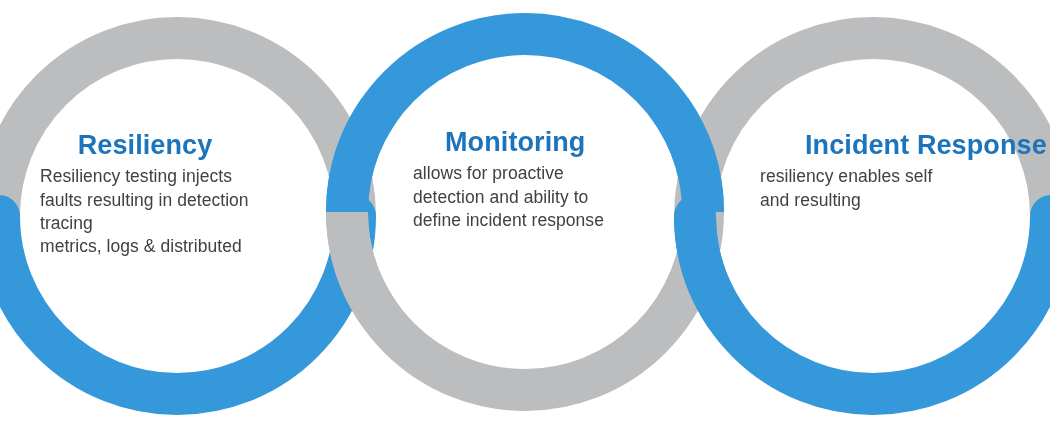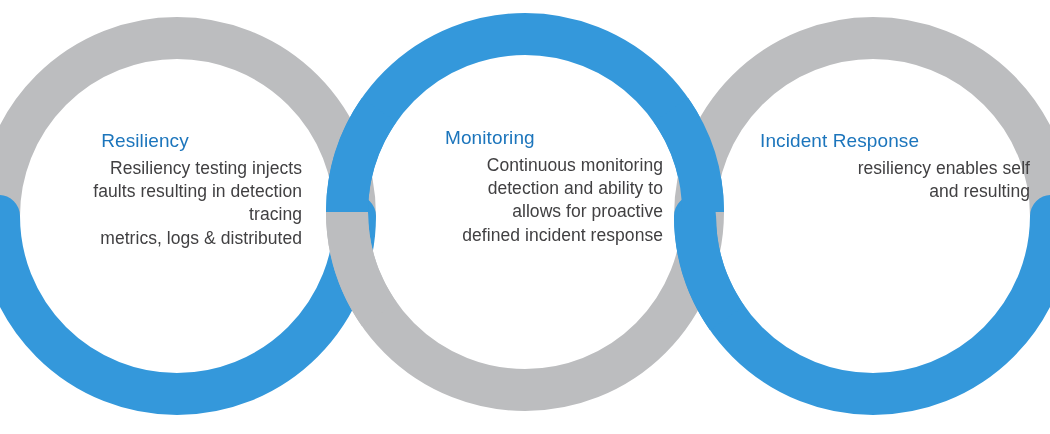--- a/index.html
+++ b/index.html
@@ -25,39 +25,38 @@
     top: 0;
     width: 1050px;
     height: 434px;
     display: block;
   }
   .panel {
     position: absolute;
     box-sizing: border-box;
   }
   .panel-title {
-    font-size: 19px;
-    font-weight: 400;
+    font-size: 27px;
+    font-weight: 700;
     line-height: 1.05;
     color: #1c75bc;
     margin: 0 0 6px 0;
     white-space: nowrap;
     letter-spacing: 0.1px;
   }
   .panel-body {
     font-size: 17.5px;
     font-weight: 400;
     line-height: 1.33;
     color: #414042;
     margin: 0;
     letter-spacing: 0.05px;
   }
   .panel-body span {
     display: block;
-    text-align: right;
   }
 
   
   #panel-resiliency {
     left: 40px;
     top: 131px;
     width: 262px;
     text-align: left;
   }
   #panel-resiliency .panel-title {
@@ -75,20 +74,21 @@
     padding-left: 32px;
   }
   #panel-incident {
     left: 760px;
     top: 131px;
     width: 270px;
     text-align: left;
   }
   #panel-incident .panel-title {
     text-align: left;
+    margin-left: 45px;
   }
 </style>
 </head>
 <body>
 
 <div id="stage">
 
   <svg id="rings" viewBox="0 0 1050 434" aria-hidden="true">
       <path d="M -1.00 216.00 A 178 178 0 0 1 355.00 216.00" fill="none" stroke="#bcbdbf" stroke-width="42" stroke-linecap="round"></path>
       <path d="M 355.00 216.00 A 178 178 0 0 1 -1.00 216.00" fill="none" stroke="#3498db" stroke-width="42" stroke-linecap="round"></path>
@@ -108,24 +108,23 @@
       <span>Resiliency testing injects</span>
       <span>faults resulting in detection</span>
       <span>tracing</span>
       <span>metrics, logs &amp; distributed</span>
     </p>
   </div>
 
   <div class="panel" id="panel-monitoring">
     <h2 class="panel-title">Monitoring</h2>
     <p class="panel-body">
-      <span>Continuous monitoring</span>
+      <span>allows for proactive</span>
       <span>detection and ability to</span>
-      <span>allows for proactive</span>
-      <span>defined incident response</span>
+      <span>define incident response</span>
     </p>
   </div>
 
   <div class="panel" id="panel-incident">
     <h2 class="panel-title">Incident Response</h2>
     <p class="panel-body">
       <span>resiliency enables self</span>
       <span>and resulting</span>
     </p>
   </div>

